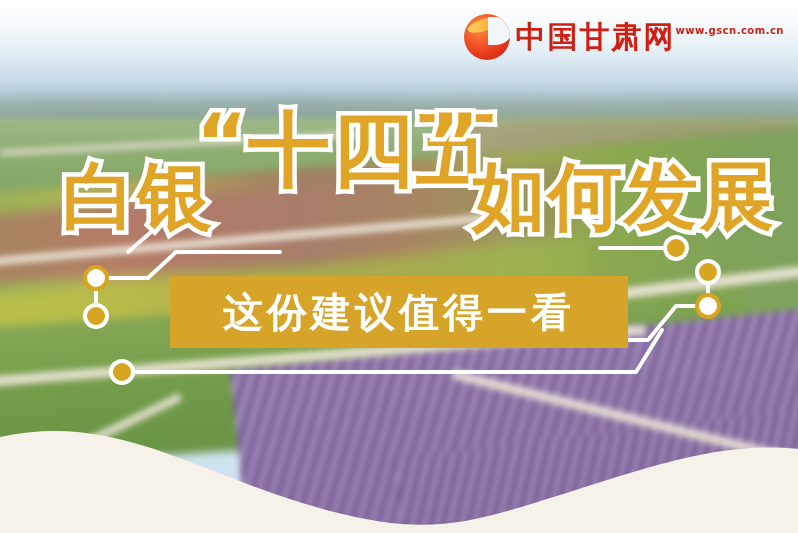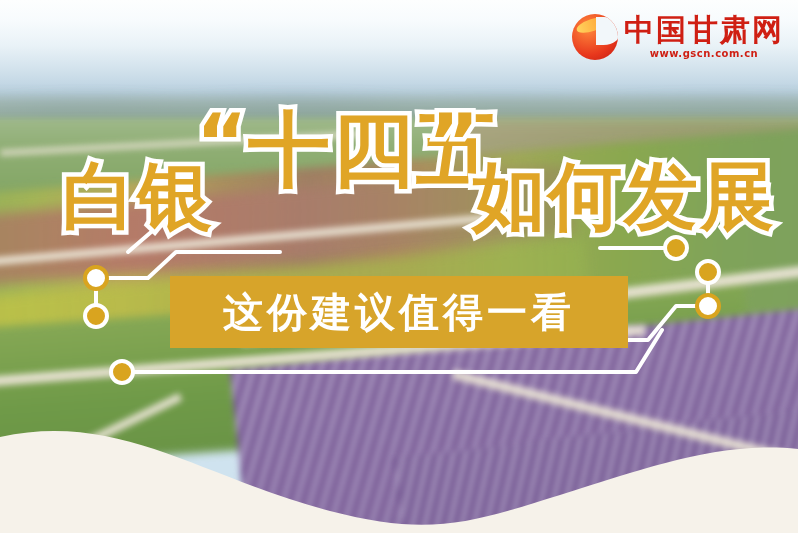--- a/index.html
+++ b/index.html
@@ -173,21 +173,21 @@
   }
   .logo-mark::before {
     content: "";
     position: absolute;
     left: 8%; top: 10%;
     width: 72%; height: 26%;
     border-radius: 50%;
     background: linear-gradient(90deg, #ffd45e, #ff9a2e);
     transform: rotate(-18deg);
   }
-  .logo-text { display: flex; flex-direction: column; line-height: 1; }
+  .logo-text { display: flex; flex-direction: row; line-height: 1; }
   .logo-cn {
     font-size: 30px;
     font-weight: 700;
     color: #cf1f13;
     letter-spacing: 2px;
     font-family: "DejaVu Sans", "Liberation Sans", sans-serif;
   }
   .logo-url {
     font-size: 10px;
     font-weight: 700;

